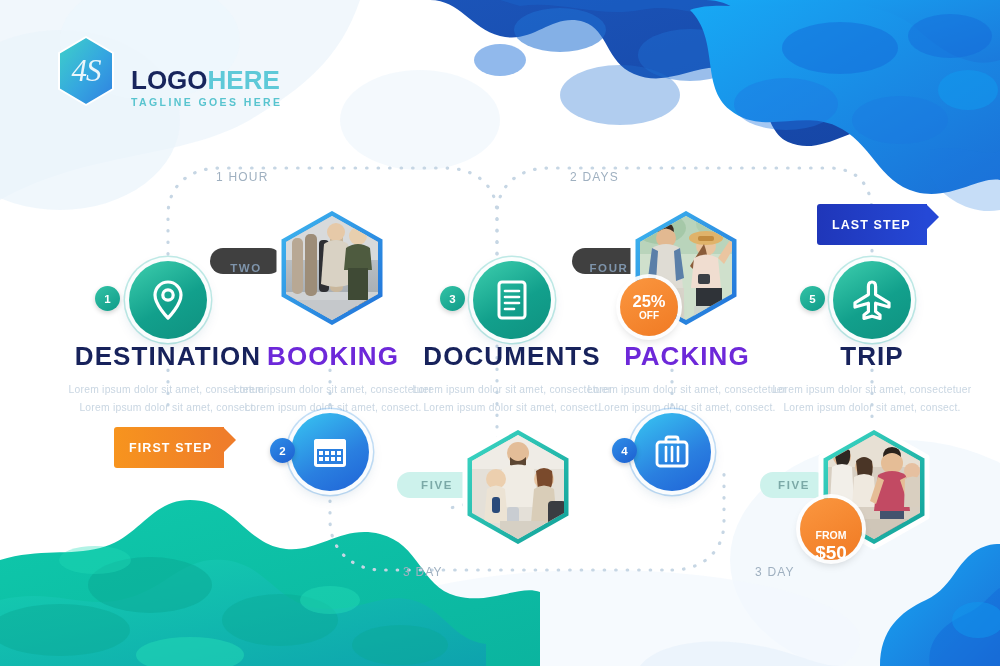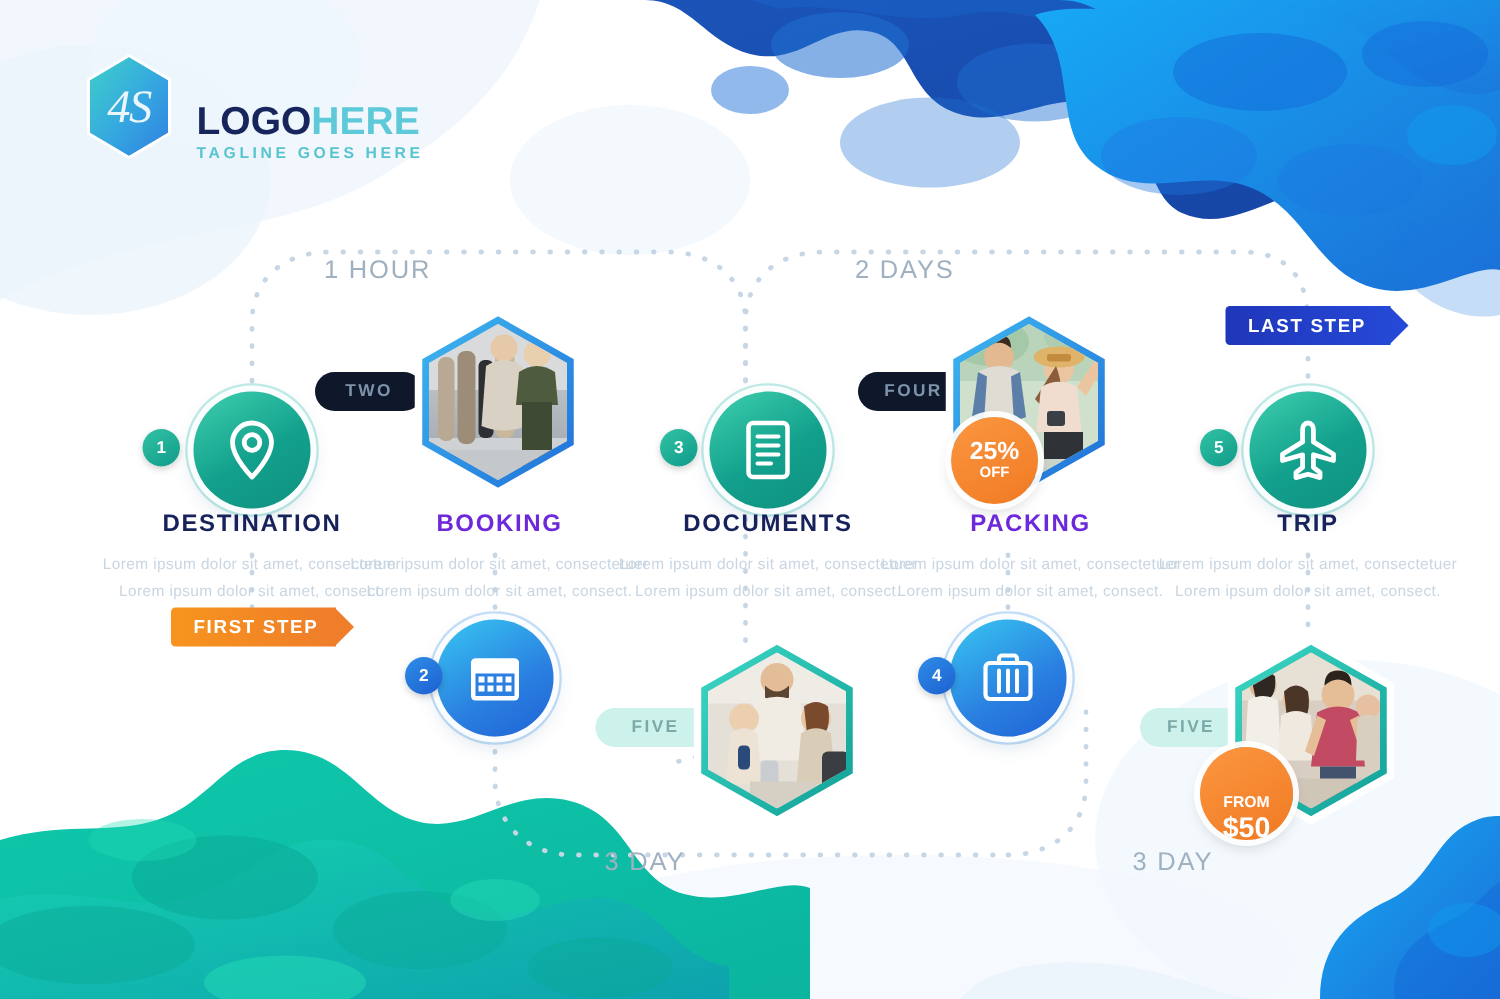--- a/index.html
+++ b/index.html
@@ -22,25 +22,25 @@
   .logo-text{display:flex;flex-direction:column;justify-content:center;padding-top:2px;}
   .logo-line1{font-size:26px;font-weight:bold;letter-spacing:0px;line-height:1;margin-top:32px;}
   .logo-line1 .a{color:#18255c;}
   .logo-line1 .b{color:#5ec9d8;}
   .logo-line2{font-size:10.5px;letter-spacing:2.4px;color:#58c4cf;margin-top:3px;font-weight:bold;}
 
   
   .dots{position:absolute;left:0;top:0;width:1000px;height:666px;pointer-events:none;}
 
   
-  .dur{position:absolute;color:#9fb0c0;font-size:17px;letter-spacing:1.2px;white-space:nowrap;}
+  .dur{position:absolute;color:#9fb0c0;font-size:12px;letter-spacing:1.2px;white-space:nowrap;}
 
   
   .step{position:absolute;width:200px;text-align:center;}
-  .step-title{font-size:16px;font-weight:bold;letter-spacing:1.1px;margin:0;}
+  .step-title{font-size:26px;font-weight:bold;letter-spacing:1.1px;margin:0;}
   .t-dark{color:#17225b;}
   .t-blue{color:#6d28d9;}
   .step-desc{margin:9px 0 0 0;font-size:10.3px;line-height:1.72;color:#c9d6e2;letter-spacing:.25px;}
 
   
   .circ{position:absolute;width:78px;height:78px;border-radius:50%;display:flex;align-items:center;justify-content:center;
     box-shadow:0 4px 12px rgba(20,80,120,.18);}
   .circ.ring{box-shadow:0 0 0 4px rgba(255,255,255,.92),0 0 0 5.5px rgba(45,190,175,.30),0 5px 14px rgba(20,80,120,.18);}
   .circ.ringblue{box-shadow:0 0 0 4px rgba(255,255,255,.92),0 0 0 5.5px rgba(60,150,230,.30),0 5px 14px rgba(20,80,120,.18);}
   .circ-teal{background:linear-gradient(150deg,#3ecfae 0%,#12a08c 55%,#0f9180 100%);}
@@ -53,25 +53,25 @@
   .badge-teal{background:linear-gradient(145deg,#33c3a6,#0f9a88);}
   .badge-blue{background:linear-gradient(145deg,#2e8ee8,#1d5fd0);}
 
   
   .hex{position:absolute;width:128px;height:144px;}
   .hex svg{position:absolute;left:0;top:0;}
 
   
   .pill{position:absolute;height:26px;border-radius:13px;display:flex;align-items:center;justify-content:center;
     font-size:11.5px;letter-spacing:1.6px;font-weight:bold;}
-  .pill-blue{background:#0f172a;color:#7e94ab;}
+  .pill-blue{background:#404040;color:#7e94ab;align-items:flex-end;}
   .pill-teal{background:#cdf2ec;color:#7ba9a7;}
 
   
-  .banner{position:absolute;height:26px;display:flex;align-items:center;color:#fff;font-size:12.5px;
+  .banner{position:absolute;height:41px;display:flex;align-items:center;color:#fff;font-size:12.5px;
     font-weight:bold;letter-spacing:1.1px;padding-left:15px;}
   .banner .tail{position:absolute;right:-12px;top:0;width:0;height:0;
     border-top:13px solid transparent;border-bottom:13px solid transparent;}
   .banner-orange{background:linear-gradient(90deg,#f7941e,#ef7d2a);border-radius:3px 0 0 3px;}
   .banner-orange .tail{border-left:13px solid #ef7d2a;}
   .banner-blue{background:linear-gradient(90deg,#1f36b9,#2548d6);border-radius:3px 0 0 3px;}
   .banner-blue .tail{border-left:13px solid #2548d6;}
 
   
   .promo{position:absolute;border-radius:50%;background:linear-gradient(150deg,#fb9740,#f07a23);
@@ -209,21 +209,21 @@
     <svg width="40" height="42" viewBox="0 0 40 42" xmlns="http://www.w3.org/2000/svg">
       <path d="M20,3 C12.8,3 7,8.8 7,16 C7,26 20,39 20,39 C20,39 33,26 33,16 C33,8.8 27.2,3 20,3 Z" fill="none" stroke="#ffffff" stroke-width="3.2" stroke-linejoin="round"></path>
       <circle cx="20" cy="16" r="5.2" fill="none" stroke="#ffffff" stroke-width="3.2"></circle>
     </svg>
   </div>
   <div class="badge badge-teal" style="left:95px;top:286px;">1</div>
   <div class="step" style="left:68px;top:341px;">
     <div class="step-title t-dark">DESTINATION</div>
     <div class="step-desc">Lorem ipsum dolor sit amet, consectetuer Lorem ipsum dolor sit amet, consect.</div>
   </div>
-  <div class="banner banner-orange" style="left:114px;top:405px;width:95px;">
+  <div class="banner banner-orange" style="left:114px;top:427px;width:95px;">
     <span>FIRST STEP</span>
     <span class="tail"></span>
   </div>
 
   <div class="pill pill-blue" style="left:210px;top:248px;width:72px;">
     <span>TWO</span>
   </div>
   <div class="hex" style="left:266px;top:204px;">
     <svg width="132" height="148" viewBox="0 0 132 148" xmlns="http://www.w3.org/2000/svg">
       <defs>
@@ -371,21 +371,21 @@
         <rect x="78" y="32" width="16" height="5" rx="2" fill="#c28b3e"></rect>
         <path d="M84,40 q6,16 2,26 q-10,4 -16,-4 Z" fill="#8a5c3a"></path>
         <path d="M74,54 q12,-7 24,0 l3,30 l-30,0 Z" fill="#f0ddd0"></path>
         <path d="M98,54 l12,-18 l6,4 l-12,20 Z" fill="#eac5a0"></path>
         <rect x="76" y="84" width="26" height="20" fill="#2f3338"></rect>
         <rect x="74" y="102" width="30" height="16" fill="#cdd4cc"></rect>
         <rect x="78" y="70" width="12" height="10" rx="2" fill="#3a3f45"></rect>
       </g>
     </svg>
   </div>
-  <div class="promo" style="left:634px;top:278px;width:58px;height:58px;">
+  <div class="promo" style="left:620px;top:278px;width:58px;height:58px;">
     <span class="big" style="font-size:16.5px;">25%</span>
     <span class="small" style="font-size:10px;margin-top:2px;">OFF</span>
   </div>
   <div class="step" style="left:587px;top:341px;">
     <div class="step-title t-blue">PACKING</div>
     <div class="step-desc">Lorem ipsum dolor sit amet, consectetuer Lorem ipsum dolor sit amet, consect.</div>
   </div>
   <div class="circ circ-blue ringblue" style="left:633px;top:413px;">
     <svg width="38" height="38" viewBox="0 0 38 38" xmlns="http://www.w3.org/2000/svg">
       <path d="M13,9 L13,6 a2,2 0 0 1 2,-2 l8,0 a2,2 0 0 1 2,2 l0,3" fill="none" stroke="#ffffff" stroke-width="2.8" stroke-linecap="round"></path>

